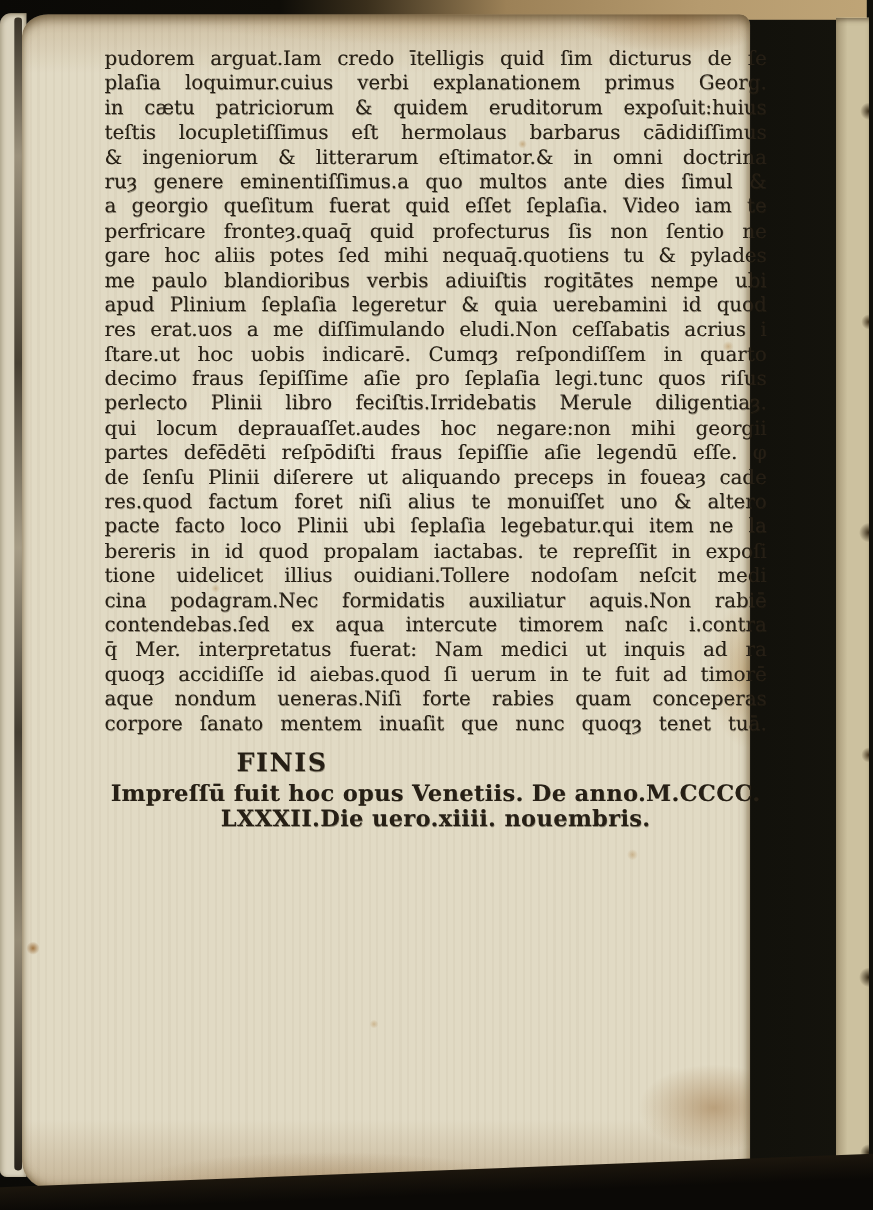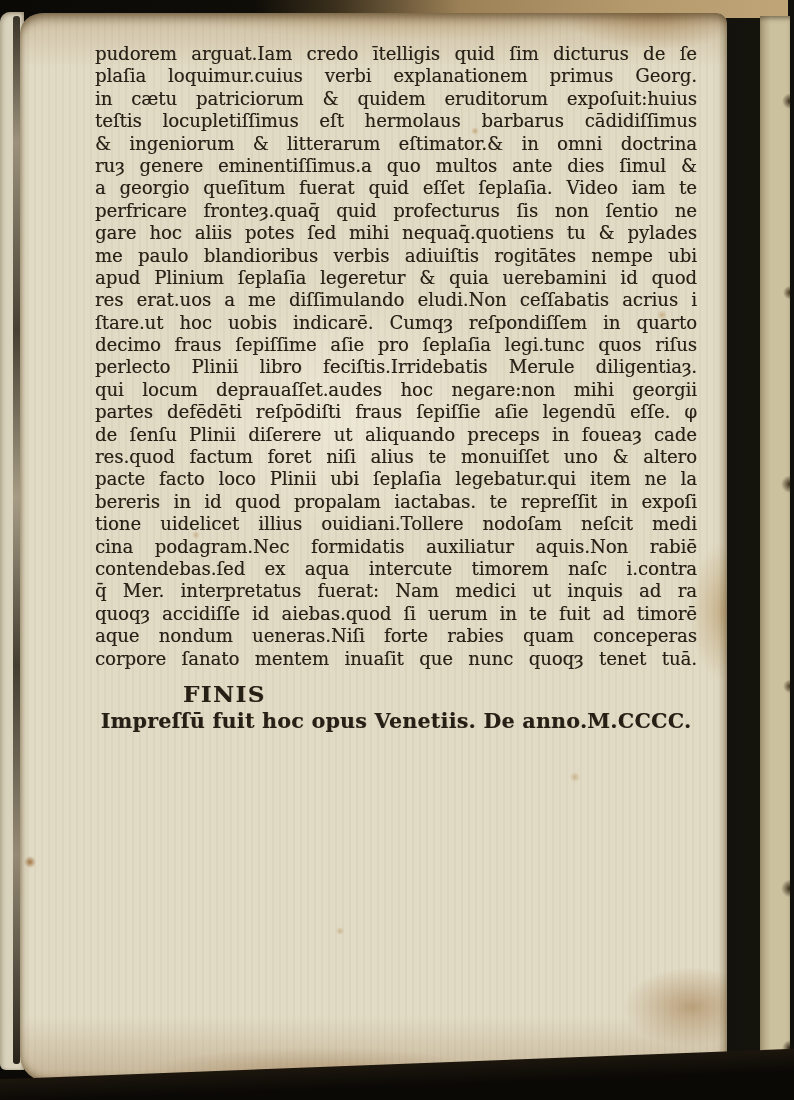--- a/index.html
+++ b/index.html
@@ -65,21 +65,20 @@
       radial-gradient(circle 3px at 176px 522px, rgba(172,126,64,.4),  rgba(172,126,64,0) 4px),
       radial-gradient(circle 4px at 555px 764px, rgba(172,126,64,.4),  rgba(172,126,64,0) 5px),
       radial-gradient(circle 3px at 320px 918px, rgba(172,126,64,.4),  rgba(172,126,64,0) 4px),
       radial-gradient(ellipse 230px 150px at 45% 38%, rgba(255,253,242,.4), rgba(255,253,242,0) 82%);
     border-radius:24px 10px 16px 30px / 20px 10px 16px 26px;
     box-shadow:
       inset 0 9px 11px -5px rgba(95,75,45,.8),
       inset -6px 0 9px -4px rgba(112,92,58,.65),
       inset 4px 0 7px -3px rgba(120,100,65,.55),
       inset 0 -7px 10px -5px rgba(108,84,48,.65);
-    padding-left: 45px;
   }
 
   
   .bottom-dark {
     position:absolute; left:-12px; bottom:-20px; width:824px; height:56px;
     background:linear-gradient(180deg,#1c160d 0%, #0b0906 40%);
     transform:rotate(-2.2deg);
   }
   .right-dark {
     position:absolute; right:0; top:0; width:6px; height:1100px;
@@ -91,21 +90,21 @@
     position:absolute; left:75px; top:30px; width:602px;
     color:#261f15;
     text-shadow:0.4px 0.4px 0 rgba(45,35,22,.45);
   }
   .bodyline {
     font-size:18px; line-height:22.4px; height:22.4px;
     text-align:justify; text-align-last:justify;
     white-space:nowrap;
   }
   .finis {
-    margin-top:11px; margin-left:88px;
+    margin-top:11px; margin-left:120px;
     font-size:23px; line-height:26px; letter-spacing:1.5px; font-weight:bold;
   }
   .colophon { margin-top:3px;text-align:center; }
   .colophon-line {
     font-size:20.5px; line-height:23.5px; letter-spacing:.3px; font-weight:bold;
   }
 </style>
 </head>
 <body>
 
@@ -147,19 +146,20 @@
       <div class="bodyline">contendebas.ſed ex aqua intercute timorem naſc i.contra</div>
       <div class="bodyline">q̄ Mer. interpretatus fuerat: Nam medici ut inquis ad ra</div>
       <div class="bodyline">quoqȝ accidiſſe id aiebas.quod ſi uerum in te fuit ad timorē</div>
       <div class="bodyline">aque nondum ueneras.Niſi forte rabies quam conceperas</div>
       <div class="bodyline">corpore ſanato mentem inuaſit que nunc quoqȝ tenet tuā.</div>
 
       <div class="finis">FINIS</div>
 
       <div class="colophon">
         <div class="colophon-line">Impreſſū fuit hoc opus Venetiis. De anno.M.CCCC.</div>
+        <div class="colophon-line">LXXXII.Die uero.xiiii. nouembris.</div>
       </div>
     </div>
   </div>
 
   <div class="bottom-dark"></div>
 
 </div>
 
 </body></html>

